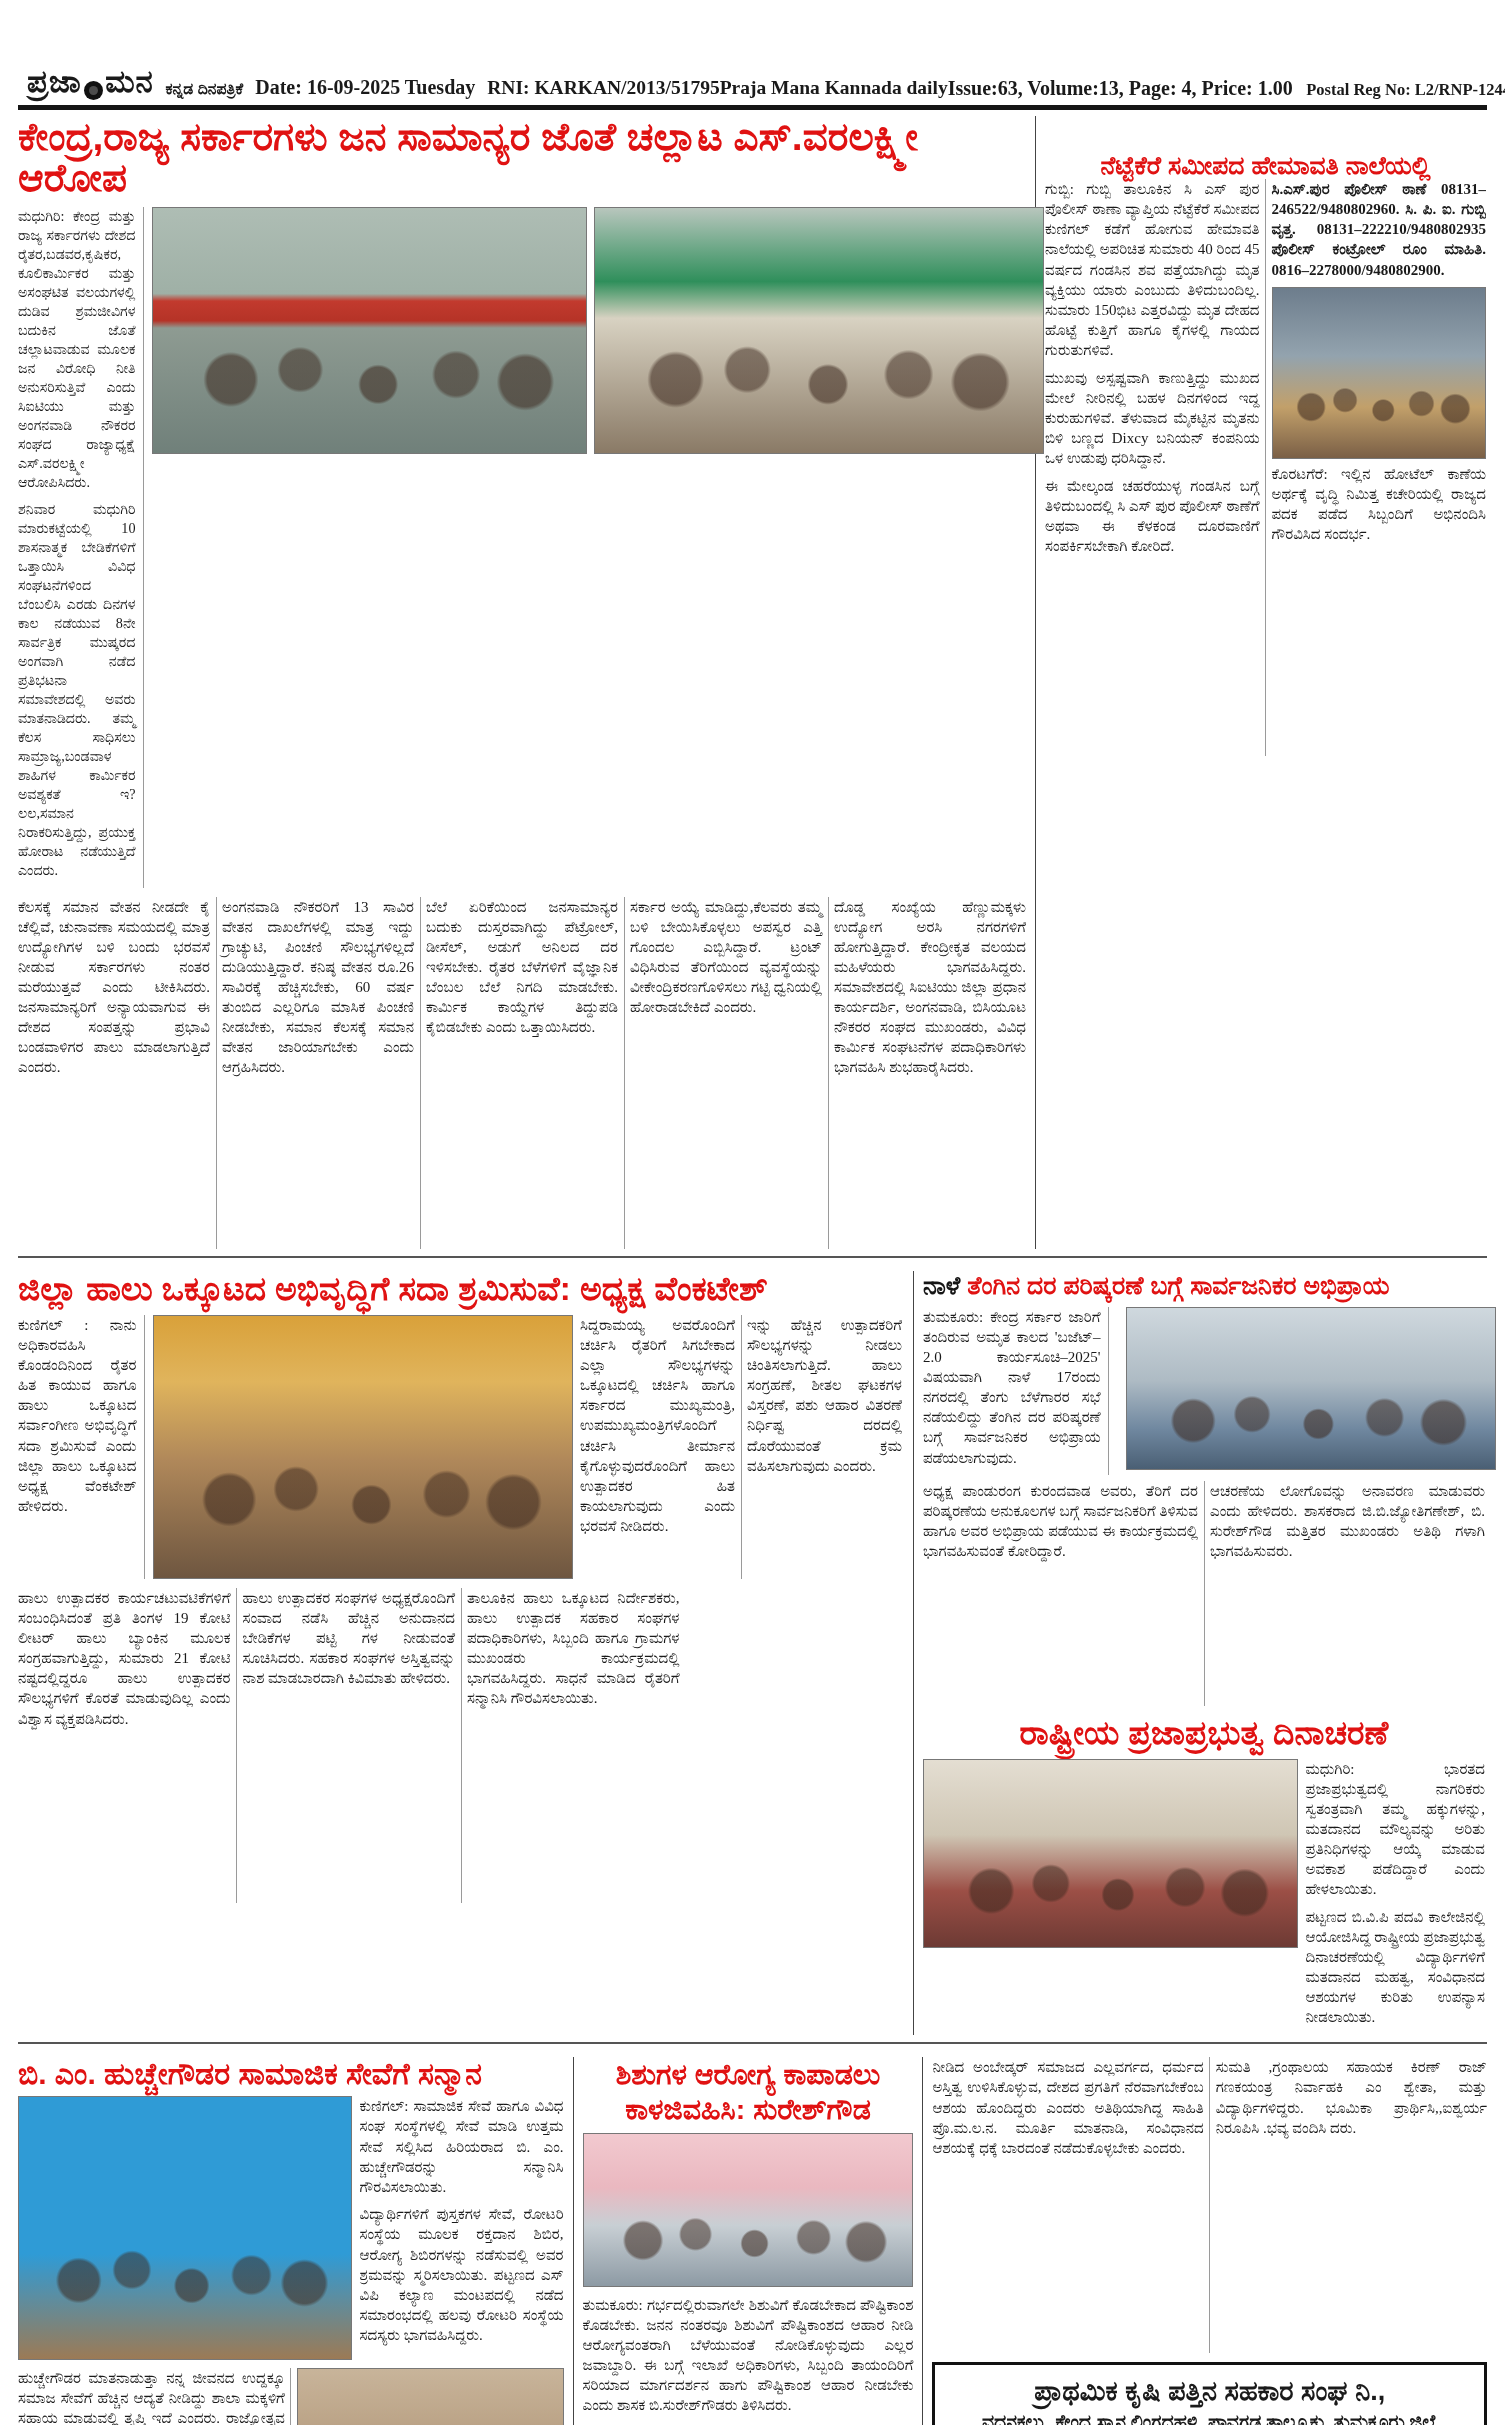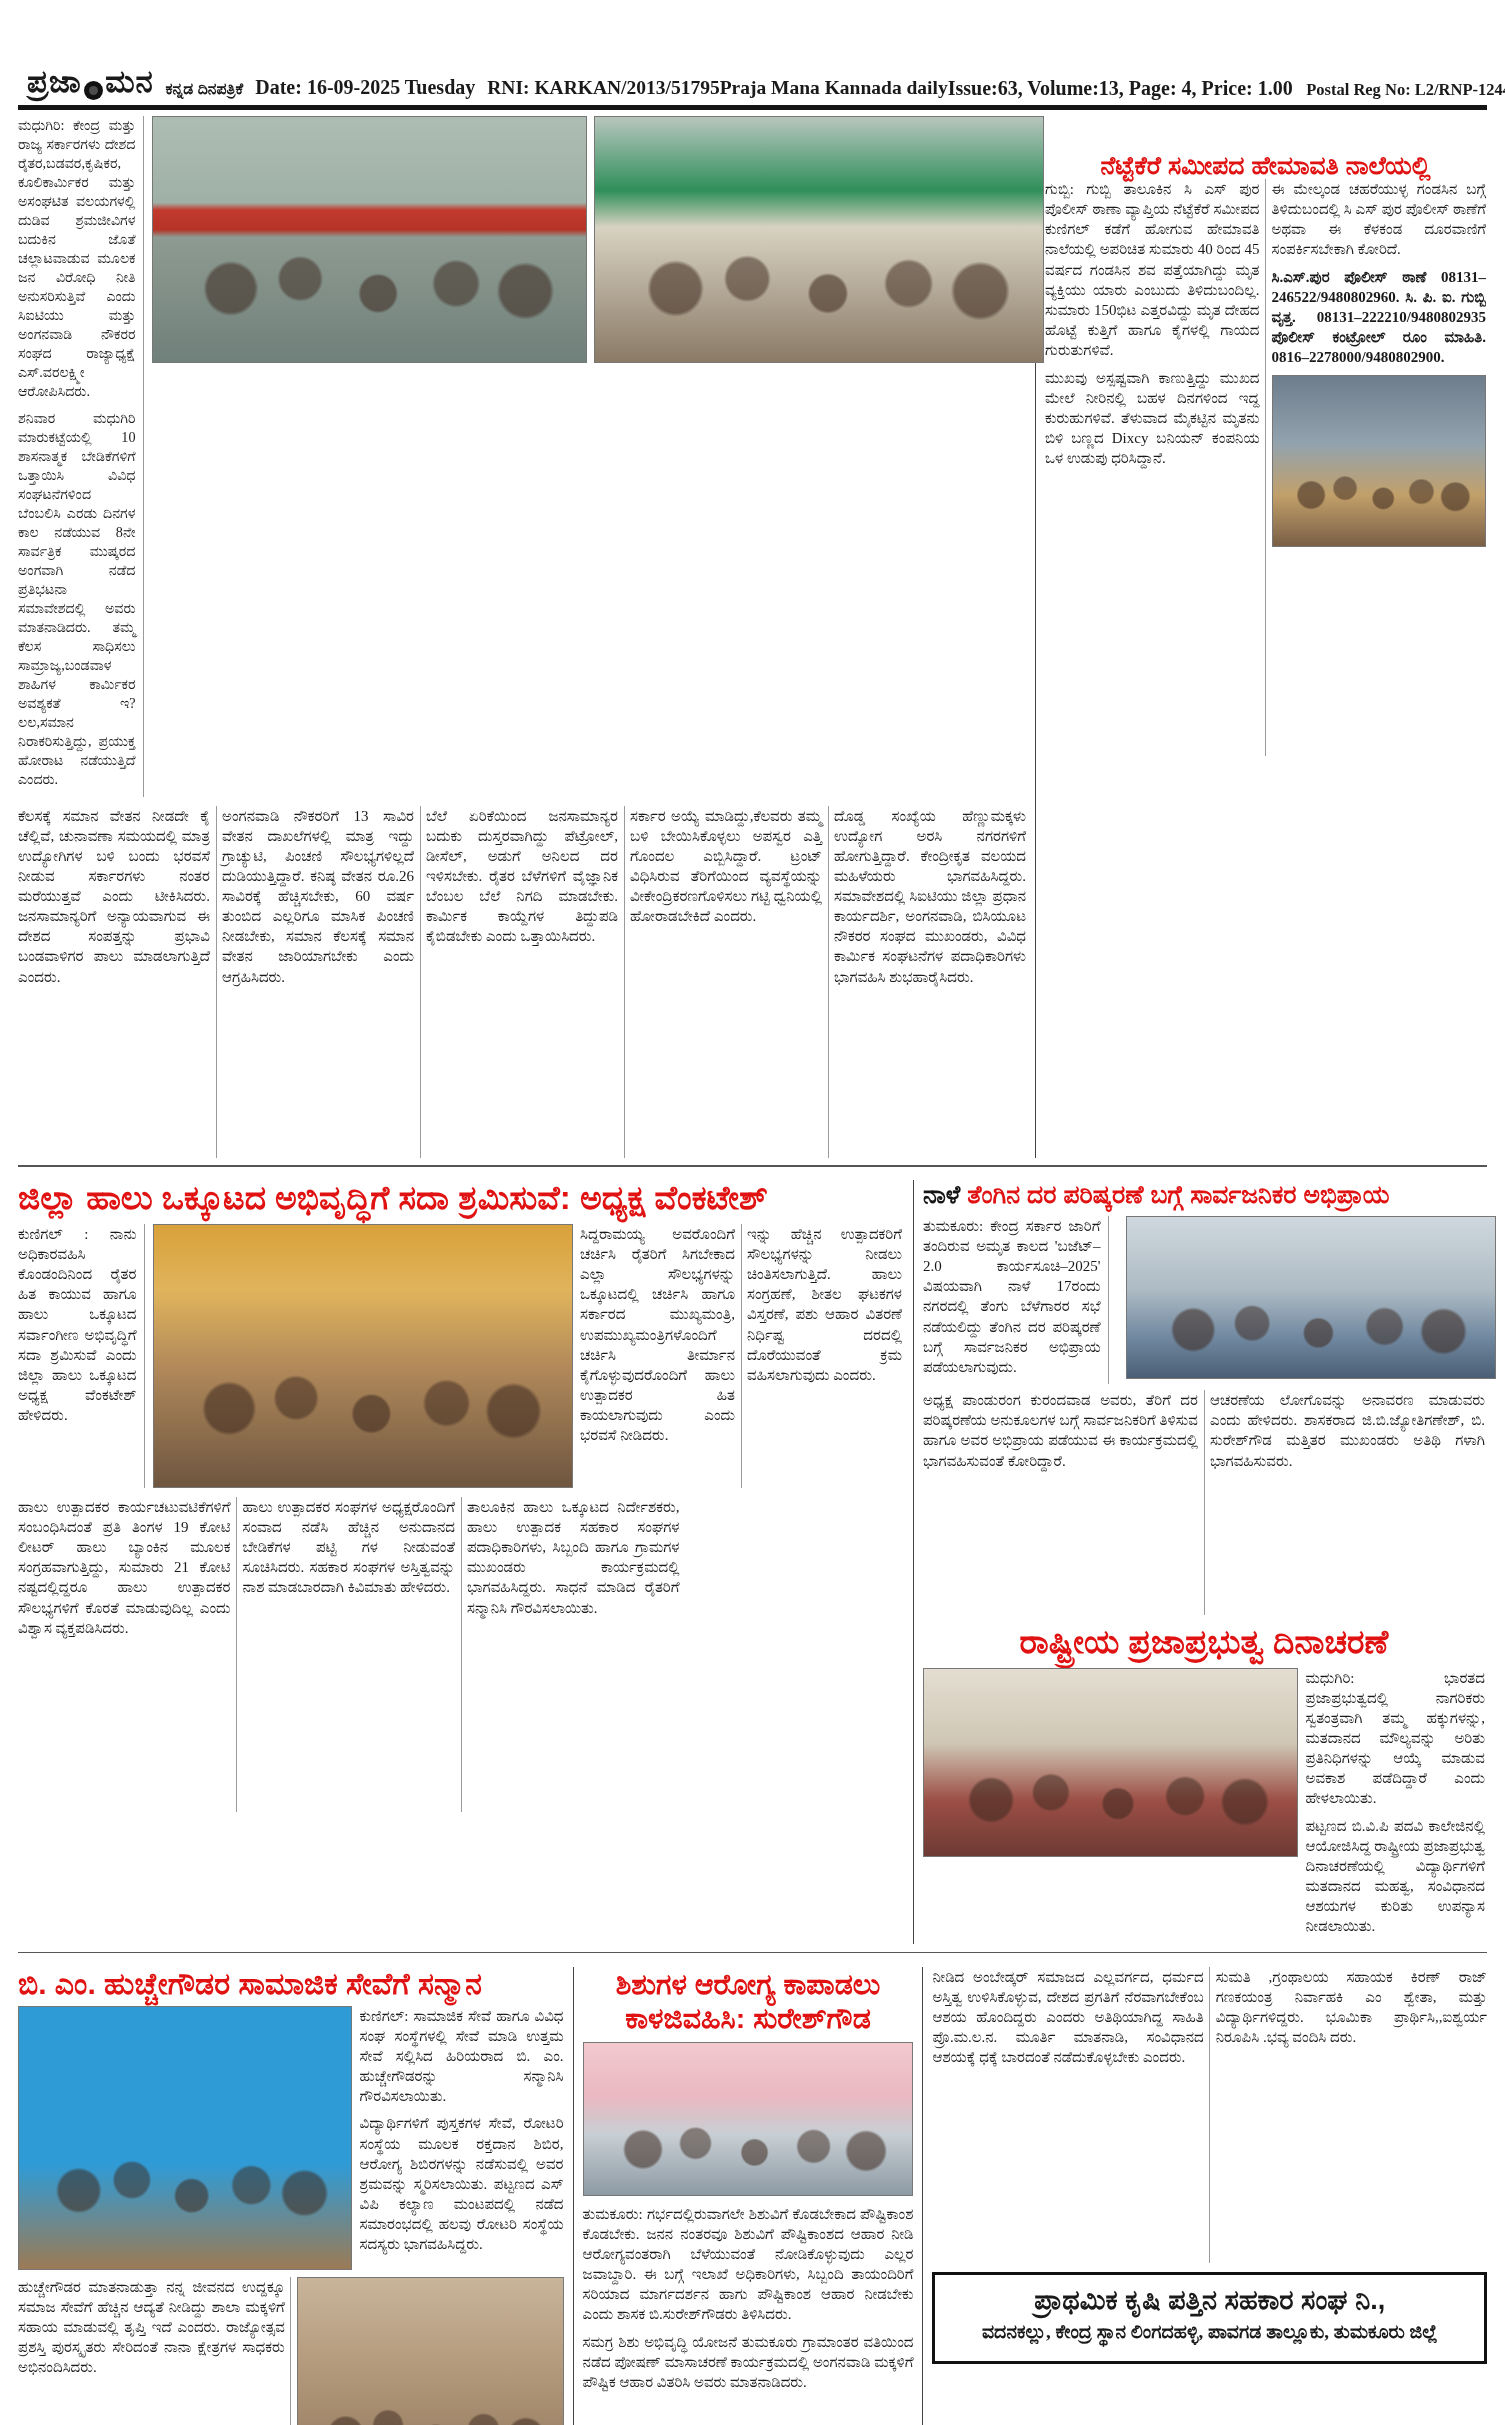--- a/index.html
+++ b/index.html
@@ -129,20 +129,21 @@
     <div class="mast-right">
       <span class="mast-issue">Issue:63, Volume:13, Page: 4, Price: 1.00</span>
       <span class="mast-postal">Postal Reg No: L2/RNP-1244/TMR/2023-25</span>
 
     </div>
   </header>
   <div class="rule-thick"></div>
 
   <section class="band band1">
     <article class="s-main">
+      <h1 class="hl-red hl-main">ಕೇಂದ್ರ,ರಾಜ್ಯ ಸರ್ಕಾರಗಳು ಜನ ಸಾಮಾನ್ಯರ ಜೊತೆ ಚಲ್ಲಾಟ ಎಸ್.ವರಲಕ್ಷ್ಮೀ ಆರೋಪ</h1>
       <div class="s-main-top">
         <div class="col-narrow">
           <p class="body-p">ಮಧುಗಿರಿ: ಕೇಂದ್ರ ಮತ್ತು ರಾಜ್ಯ ಸರ್ಕಾರಗಳು ದೇಶದ ರೈತರ,ಬಡವರ,ಕೃಷಿಕರ, ಕೂಲಿಕಾರ್ಮಿಕರ ಮತ್ತು ಅಸಂಘಟಿತ ವಲಯಗಳಲ್ಲಿ ದುಡಿವ ಶ್ರಮಜೀವಿಗಳ ಬದುಕಿನ ಜೊತೆ ಚಲ್ಲಾಟವಾಡುವ ಮೂಲಕ ಜನ ವಿರೋಧಿ ನೀತಿ ಅನುಸರಿಸುತ್ತಿವೆ ಎಂದು ಸಿಐಟಿಯು ಮತ್ತು ಅಂಗನವಾಡಿ ನೌಕರರ ಸಂಘದ ರಾಜ್ಯಾಧ್ಯಕ್ಷೆ ಎಸ್.ವರಲಕ್ಷ್ಮೀ ಆರೋಪಿಸಿದರು.</p>
           <p class="body-p">ಶನಿವಾರ ಮಧುಗಿರಿ ಮಾರುಕಟ್ಟೆಯಲ್ಲಿ 10 ಶಾಸನಾತ್ಮಕ ಬೇಡಿಕೆಗಳಿಗೆ ಒತ್ತಾಯಿಸಿ ವಿವಿಧ ಸಂಘಟನೆಗಳಿಂದ ಬೆಂಬಲಿಸಿ ಎರಡು ದಿನಗಳ ಕಾಲ ನಡೆಯುವ 8ನೇ ಸಾರ್ವತ್ರಿಕ ಮುಷ್ಕರದ ಅಂಗವಾಗಿ ನಡೆದ ಪ್ರತಿಭಟನಾ ಸಮಾವೇಶದಲ್ಲಿ ಅವರು ಮಾತನಾಡಿದರು. ತಮ್ಮ ಕೆಲಸ ಸಾಧಿಸಲು ಸಾಮ್ರಾಜ್ಯ,ಬಂಡವಾಳ ಶಾಹಿಗಳ ಕಾರ್ಮಿಕರ ಅವಶ್ಯಕತೆ ಇ?ಲಲ,ಸಮಾನ ನಿರಾಕರಿಸುತ್ತಿದ್ದು, ಪ್ರಯುಕ್ತ ಹೋರಾಟ ನಡೆಯುತ್ತಿದೆ ಎಂದರು.</p>
         </div>
         <div class="photo ph-protest"></div>
         <div class="photo ph-gather"></div>
       </div>
       <div class="cols cols5">
         <p class="body-p">ಕೆಲಸಕ್ಕೆ ಸಮಾನ ವೇತನ ನೀಡದೇ ಕೈ ಚೆಲ್ಲಿವೆ, ಚುನಾವಣಾ ಸಮಯದಲ್ಲಿ ಮಾತ್ರ ಉದ್ಯೋಗಿಗಳ ಬಳಿ ಬಂದು ಭರವಸೆ ನೀಡುವ ಸರ್ಕಾರಗಳು ನಂತರ ಮರೆಯುತ್ತವೆ ಎಂದು ಟೀಕಿಸಿದರು. ಜನಸಾಮಾನ್ಯರಿಗೆ ಅನ್ಯಾಯವಾಗುವ ಈ ದೇಶದ ಸಂಪತ್ತನ್ನು ಪ್ರಭಾವಿ ಬಂಡವಾಳಿಗರ ಪಾಲು ಮಾಡಲಾಗುತ್ತಿದೆ ಎಂದರು.</p>
@@ -154,20 +155,21 @@
     </article>
 
     <article class="s-canal">
       <h2 class="hl-red hl-canal1">ನೆಟ್ಟೆಕೆರೆ ಸಮೀಪದ ಹೇಮಾವತಿ ನಾಲೆಯಲ್ಲಿ</h2>
       <div class="cols canal-cols">
         <p class="body-p">ಗುಬ್ಬಿ: ಗುಬ್ಬಿ ತಾಲೂಕಿನ ಸಿ ಎಸ್ ಪುರ ಪೊಲೀಸ್ ಠಾಣಾ ವ್ಯಾಪ್ತಿಯ ನೆಟ್ಟೆಕೆರೆ ಸಮೀಪದ ಕುಣಿಗಲ್ ಕಡೆಗೆ ಹೋಗುವ ಹೇಮಾವತಿ ನಾಲೆಯಲ್ಲಿ ಅಪರಿಚಿತ ಸುಮಾರು 40 ರಿಂದ 45 ವರ್ಷದ ಗಂಡಸಿನ ಶವ ಪತ್ತೆಯಾಗಿದ್ದು ಮೃತ ವ್ಯಕ್ತಿಯು ಯಾರು ಎಂಬುದು ತಿಳಿದುಬಂದಿಲ್ಲ. ಸುಮಾರು 150ಭಿಟ ಎತ್ತರವಿದ್ದು ಮೃತ ದೇಹದ ಹೊಟ್ಟೆ ಕುತ್ತಿಗೆ ಹಾಗೂ ಕೈಗಳಲ್ಲಿ ಗಾಯದ ಗುರುತುಗಳಿವೆ.</p>
         <p class="body-p">ಮುಖವು ಅಸ್ಪಷ್ಟವಾಗಿ ಕಾಣುತ್ತಿದ್ದು ಮುಖದ ಮೇಲೆ ನೀರಿನಲ್ಲಿ ಬಹಳ ದಿನಗಳಿಂದ ಇದ್ದ ಕುರುಹುಗಳಿವೆ. ತೆಳುವಾದ ಮೈಕಟ್ಟಿನ ಮೃತನು ಬಿಳಿ ಬಣ್ಣದ Dixcy ಬನಿಯನ್ ಕಂಪನಿಯ ಒಳ ಉಡುಪು ಧರಿಸಿದ್ದಾನೆ.</p>
         <p class="body-p">ಈ ಮೇಲ್ಕಂಡ ಚಹರೆಯುಳ್ಳ ಗಂಡಸಿನ ಬಗ್ಗೆ ತಿಳಿದುಬಂದಲ್ಲಿ ಸಿ ಎಸ್ ಪುರ ಪೊಲೀಸ್ ಠಾಣೆಗೆ ಅಥವಾ ಈ ಕೆಳಕಂಡ ದೂರವಾಣಿಗೆ ಸಂಪರ್ಕಿಸಬೇಕಾಗಿ ಕೋರಿದೆ.</p>
         <p class="body-p bold-p">ಸಿ.ಎಸ್.ಪುರ ಪೊಲೀಸ್ ಠಾಣೆ 08131–246522/9480802960. ಸಿ. ಪಿ. ಐ. ಗುಬ್ಬಿ ವೃತ್ತ. 08131–222210/9480802935 ಪೊಲೀಸ್ ಕಂಟ್ರೋಲ್ ರೂಂ ಮಾಹಿತಿ. 0816–2278000/9480802900.</p>
         <div class="photo ph-felicit"></div>
+        <p class="body-p">ಕೊರಟಗೆರೆ: ಇಲ್ಲಿನ ಹೋಟೆಲ್ ಕಾಣೆಯ ಅರ್ಥಕ್ಕೆ ವೃದ್ಧಿ ನಿಮಿತ್ತ ಕಚೇರಿಯಲ್ಲಿ ರಾಜ್ಯದ ಪದಕ ಪಡೆದ ಸಿಬ್ಬಂದಿಗೆ ಅಭಿನಂದಿಸಿ ಗೌರವಿಸಿದ ಸಂದರ್ಭ.</p>
       </div>
     </article>
   </section>
 
   <div class="rule-thin"></div>
 
   <section class="band band2">
     <article class="s-milk">
       <h2 class="hl-red hl-milk">ಜಿಲ್ಲಾ ಹಾಲು ಒಕ್ಕೂಟದ ಅಭಿವೃದ್ಧಿಗೆ ಸದಾ ಶ್ರಮಿಸುವೆ: ಅಧ್ಯಕ್ಷ ವೆಂಕಟೇಶ್</h2>
       <div class="s-milk-top">

